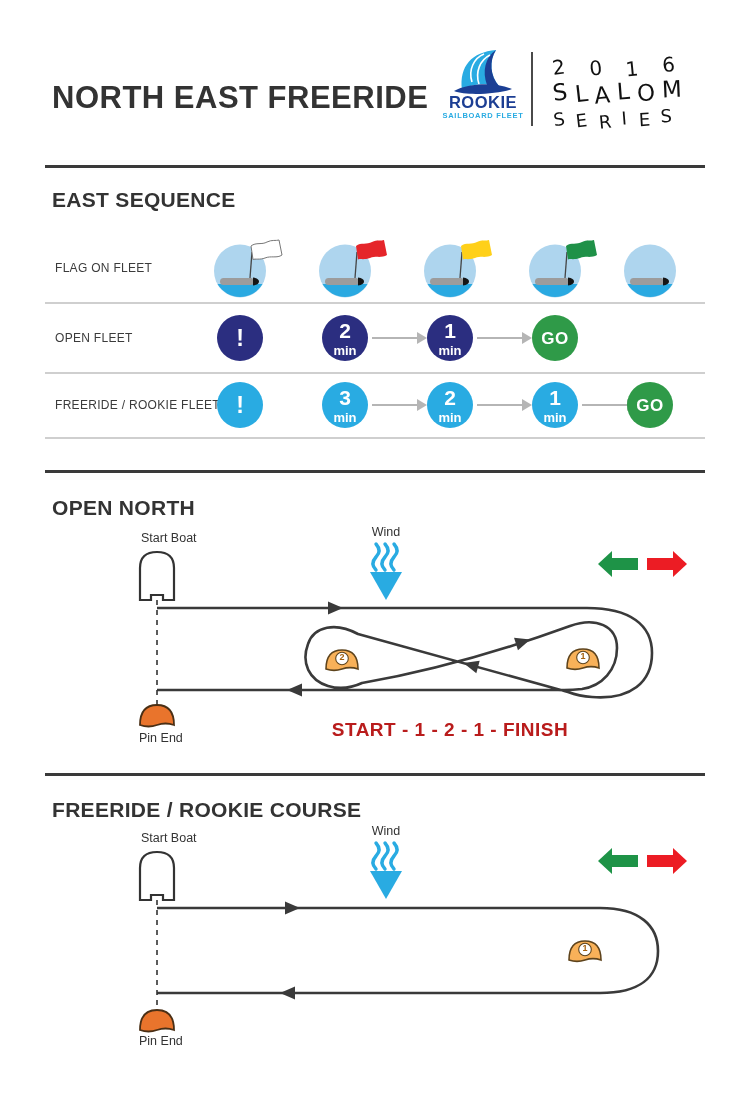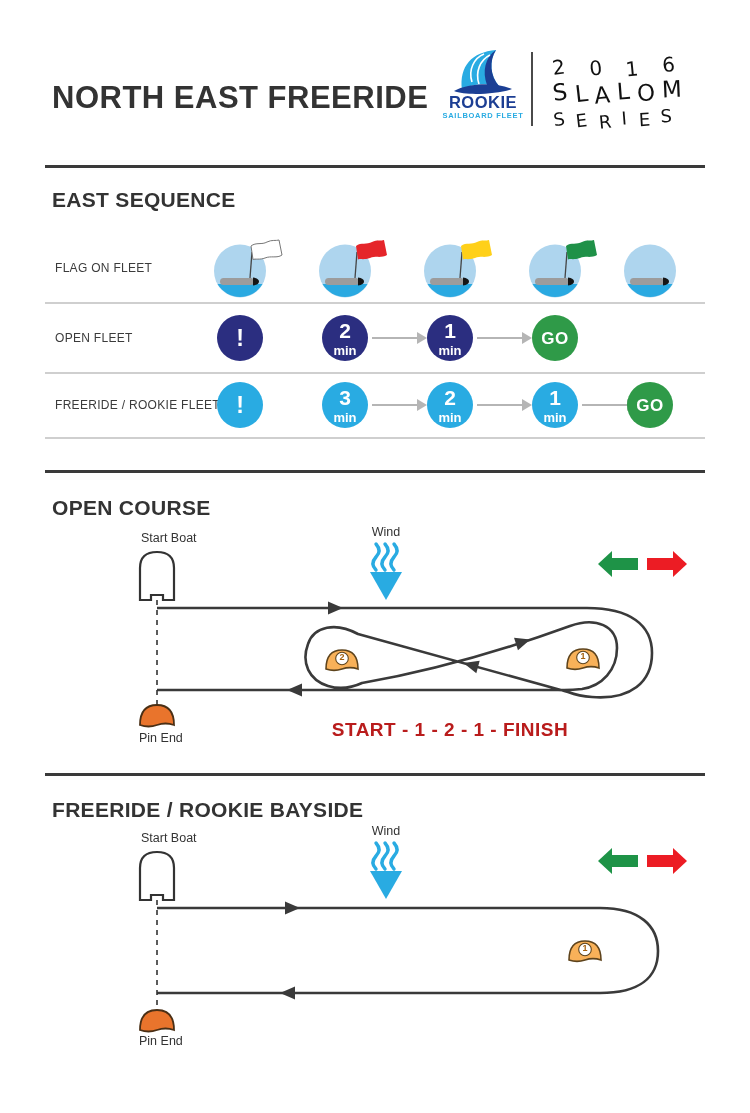--- a/index.html
+++ b/index.html
@@ -195,21 +195,21 @@
     <span class="sub">min</span>
   </div>
   <div class="abs connector" style="left:582px;top:404px;"></div>
   <div class="abs badge green" style="left:627px;top:382px;">
     <span class="go">GO</span>
   </div>
 
   <div class="abs rule-light" style="top:437px;"></div>
   <div class="abs rule-dark" style="top:470px;"></div>
 
-  <div class="abs h2" style="left:52px;top:496px;">OPEN COURSE</div>
+  <div class="abs h2" style="left:52px;top:496px;">OPEN NORTH</div>
 
   <div class="abs" style="left:40px;top:520px;">
     <svg width="670" height="245" viewBox="0 0 670 245">
       <path d="M117,88 H547 C590,88 612,105 612,133 C612,162 591,180 552,177
                C543,176.4 535,174.6 528,172 L318,114
                C296,102 274,106 268,124 C261,143 269,160 288,166 C300,169.6 312,167.6 322,163
                Q420,146 530,106
                C556,96.5 577,106 577,128 C577,150 562,166 542,169 C534,170 526,170.4 518,170 L117,170" fill="none" stroke="#3a3a3a" stroke-width="2.6" stroke-linejoin="round"></path>
       <line x1="117" y1="80" x2="117" y2="186" stroke="#333" stroke-width="1.6" stroke-dasharray="5 5"></line>
       <g fill="#3a3a3a">
@@ -253,21 +253,21 @@
       <circle cx="17" cy="10.5" r="6.3" fill="#ffffff" stroke="#5d431c" stroke-width="1.1"></circle>
     </svg>
     <span class="mark-num">1</span>
   </div>
 
   <div class="abs tiny-label" style="left:139px;top:731px;">Pin End</div>
   <div class="abs caption" style="left:250px;top:719px;width:400px;">START - 1 - 2 - 1 - FINISH</div>
 
   <div class="abs rule-dark" style="top:773px;"></div>
 
-  <div class="abs h2" style="left:52px;top:798px;">FREERIDE / ROOKIE BAYSIDE</div>
+  <div class="abs h2" style="left:52px;top:798px;">FREERIDE / ROOKIE COURSE</div>
 
   <div class="abs" style="left:40px;top:820px;">
     <svg width="670" height="245" viewBox="0 0 670 245">
       <path d="M117,88 H560 C600,88 618,106 618,131 C618,157 600,173 560,173 L117,173" fill="none" stroke="#3a3a3a" stroke-width="2.6" stroke-linejoin="round"></path>
       <line x1="117" y1="80" x2="117" y2="190" stroke="#333" stroke-width="1.6" stroke-dasharray="5 5"></line>
       <g fill="#3a3a3a">
         <polygon points="0,-6.5 15,0 0,6.5" transform="translate(245,88)"></polygon>
         <polygon points="0,-6.5 15,0 0,6.5" transform="translate(255,173) rotate(180)"></polygon>
       </g>
       <path d="M100,80 V48 Q100,32 117,32 Q134,32 134,48 V80 H123 V75 H111 V80 Z" fill="#ffffff" stroke="#333" stroke-width="2.2"></path>

